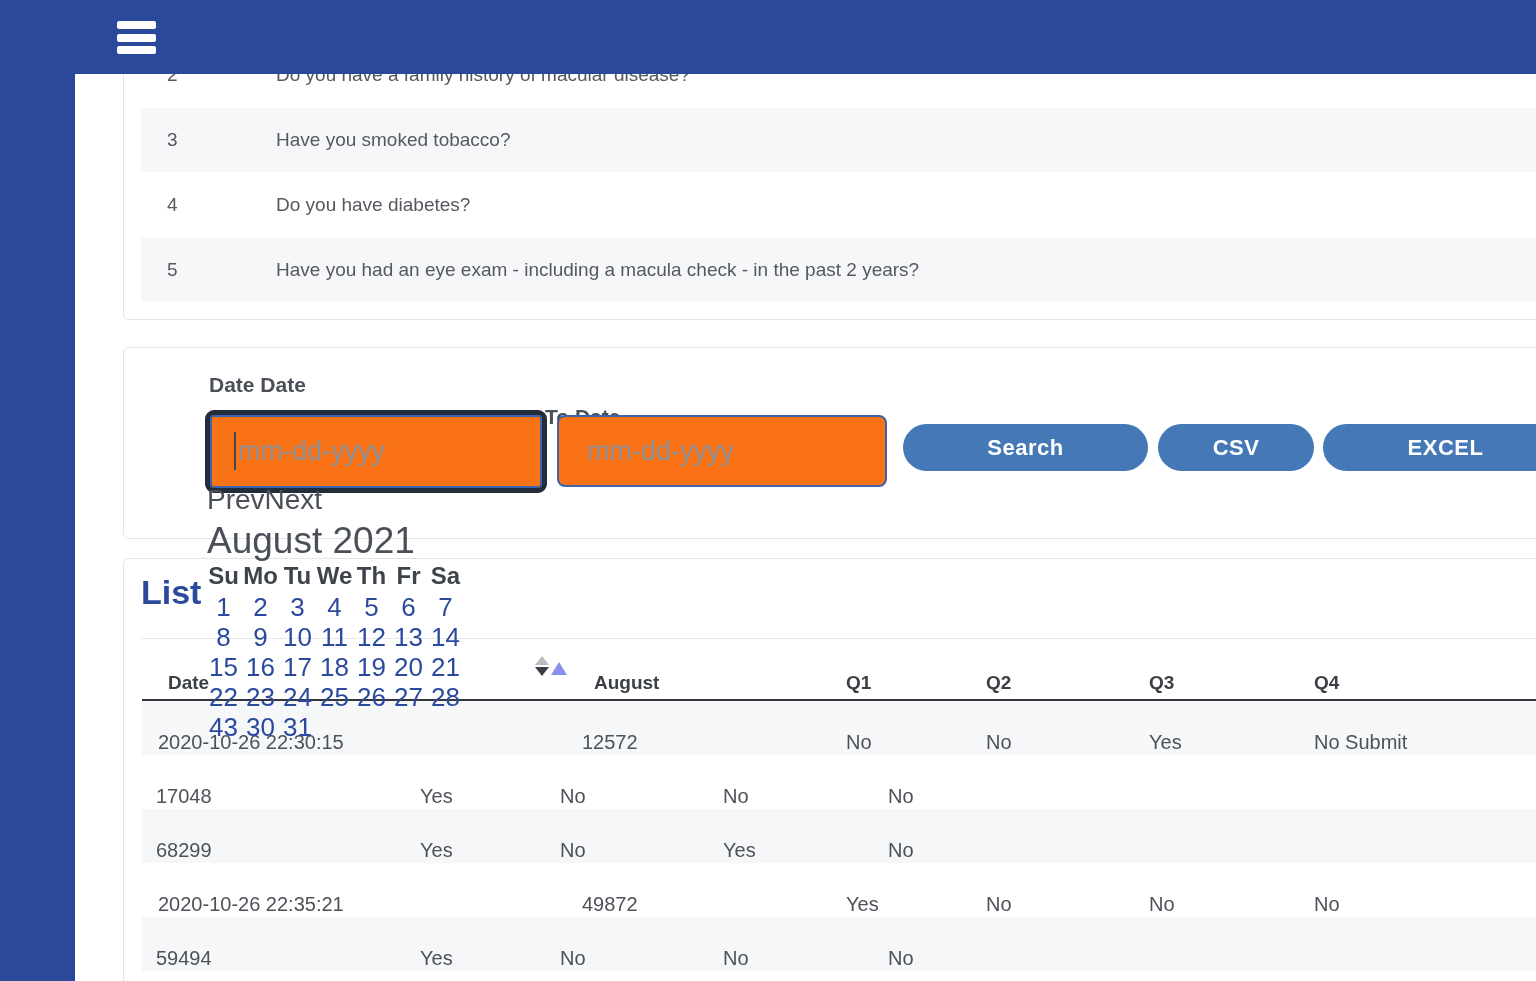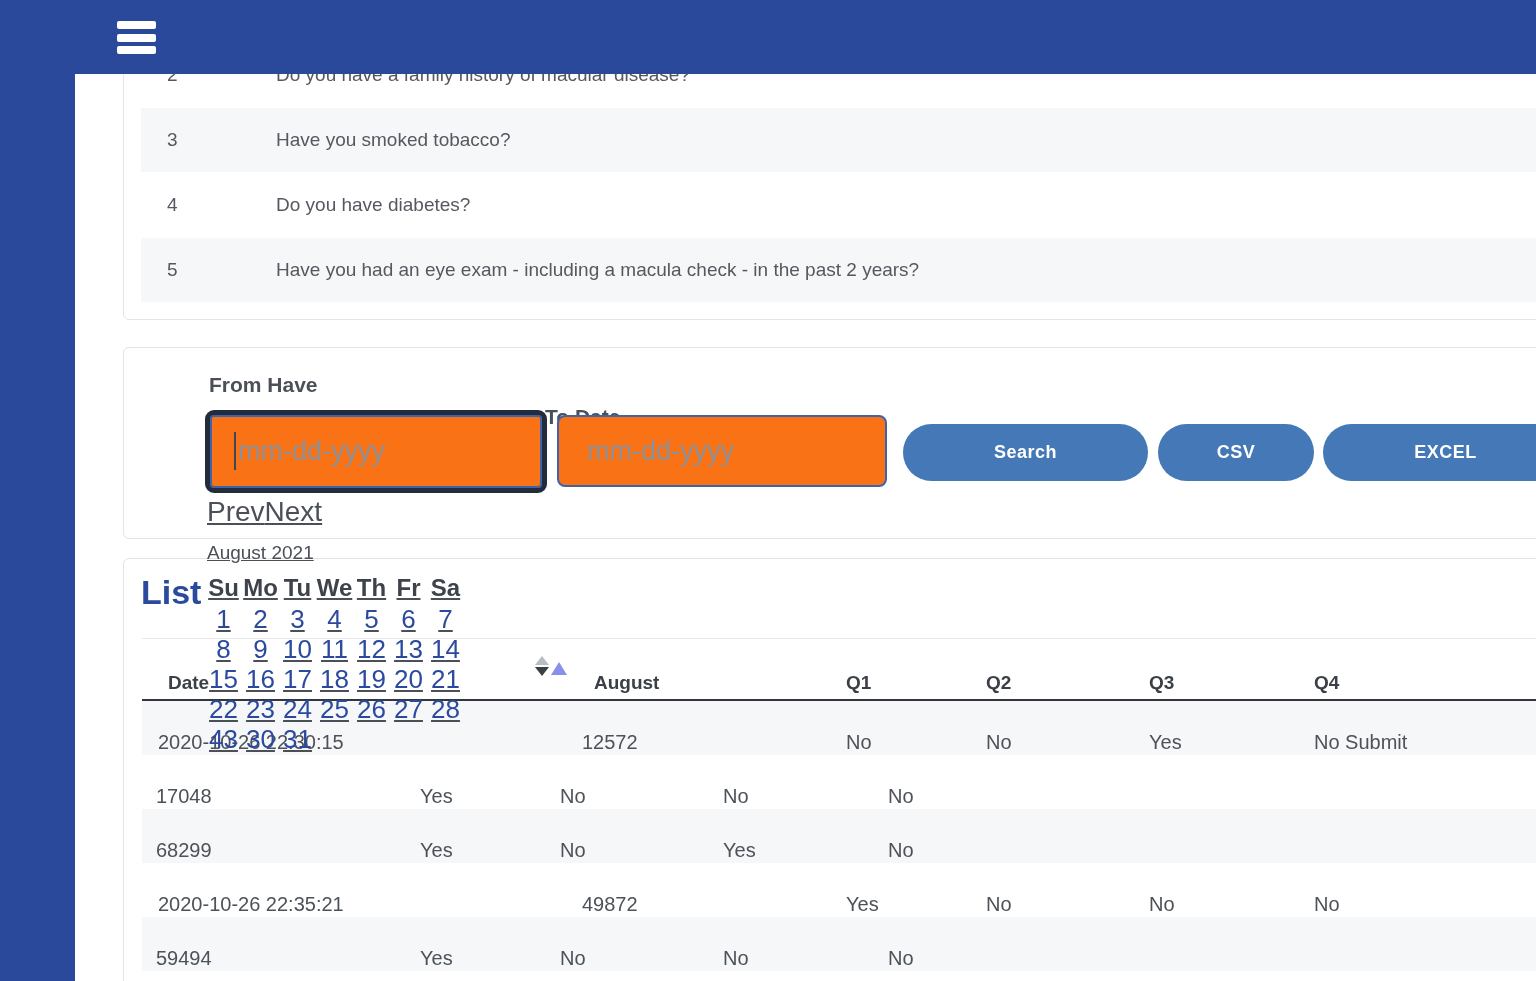--- a/index.html
+++ b/index.html
@@ -47,31 +47,31 @@
   .field-label{position:absolute;top:25px;font-size:21px;font-weight:bold;color:#4b5058;}
   .lbl-from{left:85px;}
   .lbl-to{left:421px;margin-top:32px;}
   .date-box{position:absolute;background:#f97316;text-decoration:underline;}
   .box-from{left:81px;top:62px;width:342px;height:83px;border:5px solid var(--input-dark);border-radius:9px;box-shadow:inset 0 0 0 2px var(--input-blue);}
   .box-to{left:433px;top:67px;width:330px;height:72px;border:2px solid var(--input-blue);border-radius:8px;}
   .date-box input{position:absolute;left:6px;top:4px;right:6px;bottom:4px;width:calc(100% - 12px);border:none;outline:none;background:transparent;
     font-family:"Liberation Sans", sans-serif;font-size:27px;color:#3f4654;padding-left:22px;}
   .date-box input::placeholder{color:var(--muted);opacity:1;}
   .caret{position:absolute;left:24px;top:17px;width:2px;height:38px;background:#3f4654;}
-  .pill{position:absolute;top:76px;height:57px;border:none;border-radius:29px;background:var(--blue-btn);
-    color:#fff;font-family:"Liberation Sans", sans-serif;font-weight:bold;font-size:18px;letter-spacing:.5px;cursor:pointer;}
+  .pill{position:absolute;top:76px;height:47px;border:none;border-radius:29px;background:var(--blue-btn);
+    color:#fff;font-family:"Liberation Sans", sans-serif;font-weight:bold;font-size:22px;letter-spacing:.5px;cursor:pointer;}
   .btn-search{left:779px;width:245px;}
   .btn-csv{left:1034px;width:156px;}
   .btn-excel{left:1199px;width:245px;}
 
   
-  .datepicker{position:absolute;left:205px;top:492px;width:268px;z-index:10;color:#4b5058;text-decoration:underline;}
+  .datepicker{position:absolute;left:205px;top:480px;width:268px;z-index:10;color:#4b5058;}
   .dp-nav{font-size:28px;line-height:40px;padding-left:2px;}
   .dp-nav span{cursor:pointer;}
-  .dp-title{font-size:19px;line-height:42px;padding-left:2px;}
+  .dp-title{font-size:37px;line-height:42px;padding-left:2px;}
   .cal-row{display:grid;grid-template-columns:repeat(7,37px);}
   .cal-wd-row{height:30px;}
   .cal-week{height:30px;}
   .cal-cell{text-align:center;}
   .cal-wd{font-weight:bold;font-size:24px;color:#3e434b;}
   .cal-day{font-size:26px;color:var(--blue-link);cursor:pointer;}
 
   
   .list-heading{position:absolute;left:17px;top:14px;font-size:34px;font-weight:bold;color:var(--blue-link);}
   .dtable{position:absolute;left:18px;top:79px;width:1442px;}
@@ -130,21 +130,21 @@
   </div>
 
   <div class="qrow">
     <span class="qnum">5</span>
     <span class="qtext">Have you had an eye exam - including a macula check - in the past 2 years?</span>
   </div>
 </div>
   </section>
 
   <section class="panel panel-search">
-    <div class="field-label lbl-from">From Have</div>
+    <div class="field-label lbl-from">Date Date</div>
     <div class="field-label lbl-to">To Date</div>
 
     <div class="date-box box-from">
       <input type="text" readonly="" placeholder="mm-dd-yyyy" style="">
       <div class="caret"></div>
     </div>
 
     <div class="date-box box-to">
       <input type="text" readonly="" placeholder="mm-dd-yyyy" style="">
     </div>

